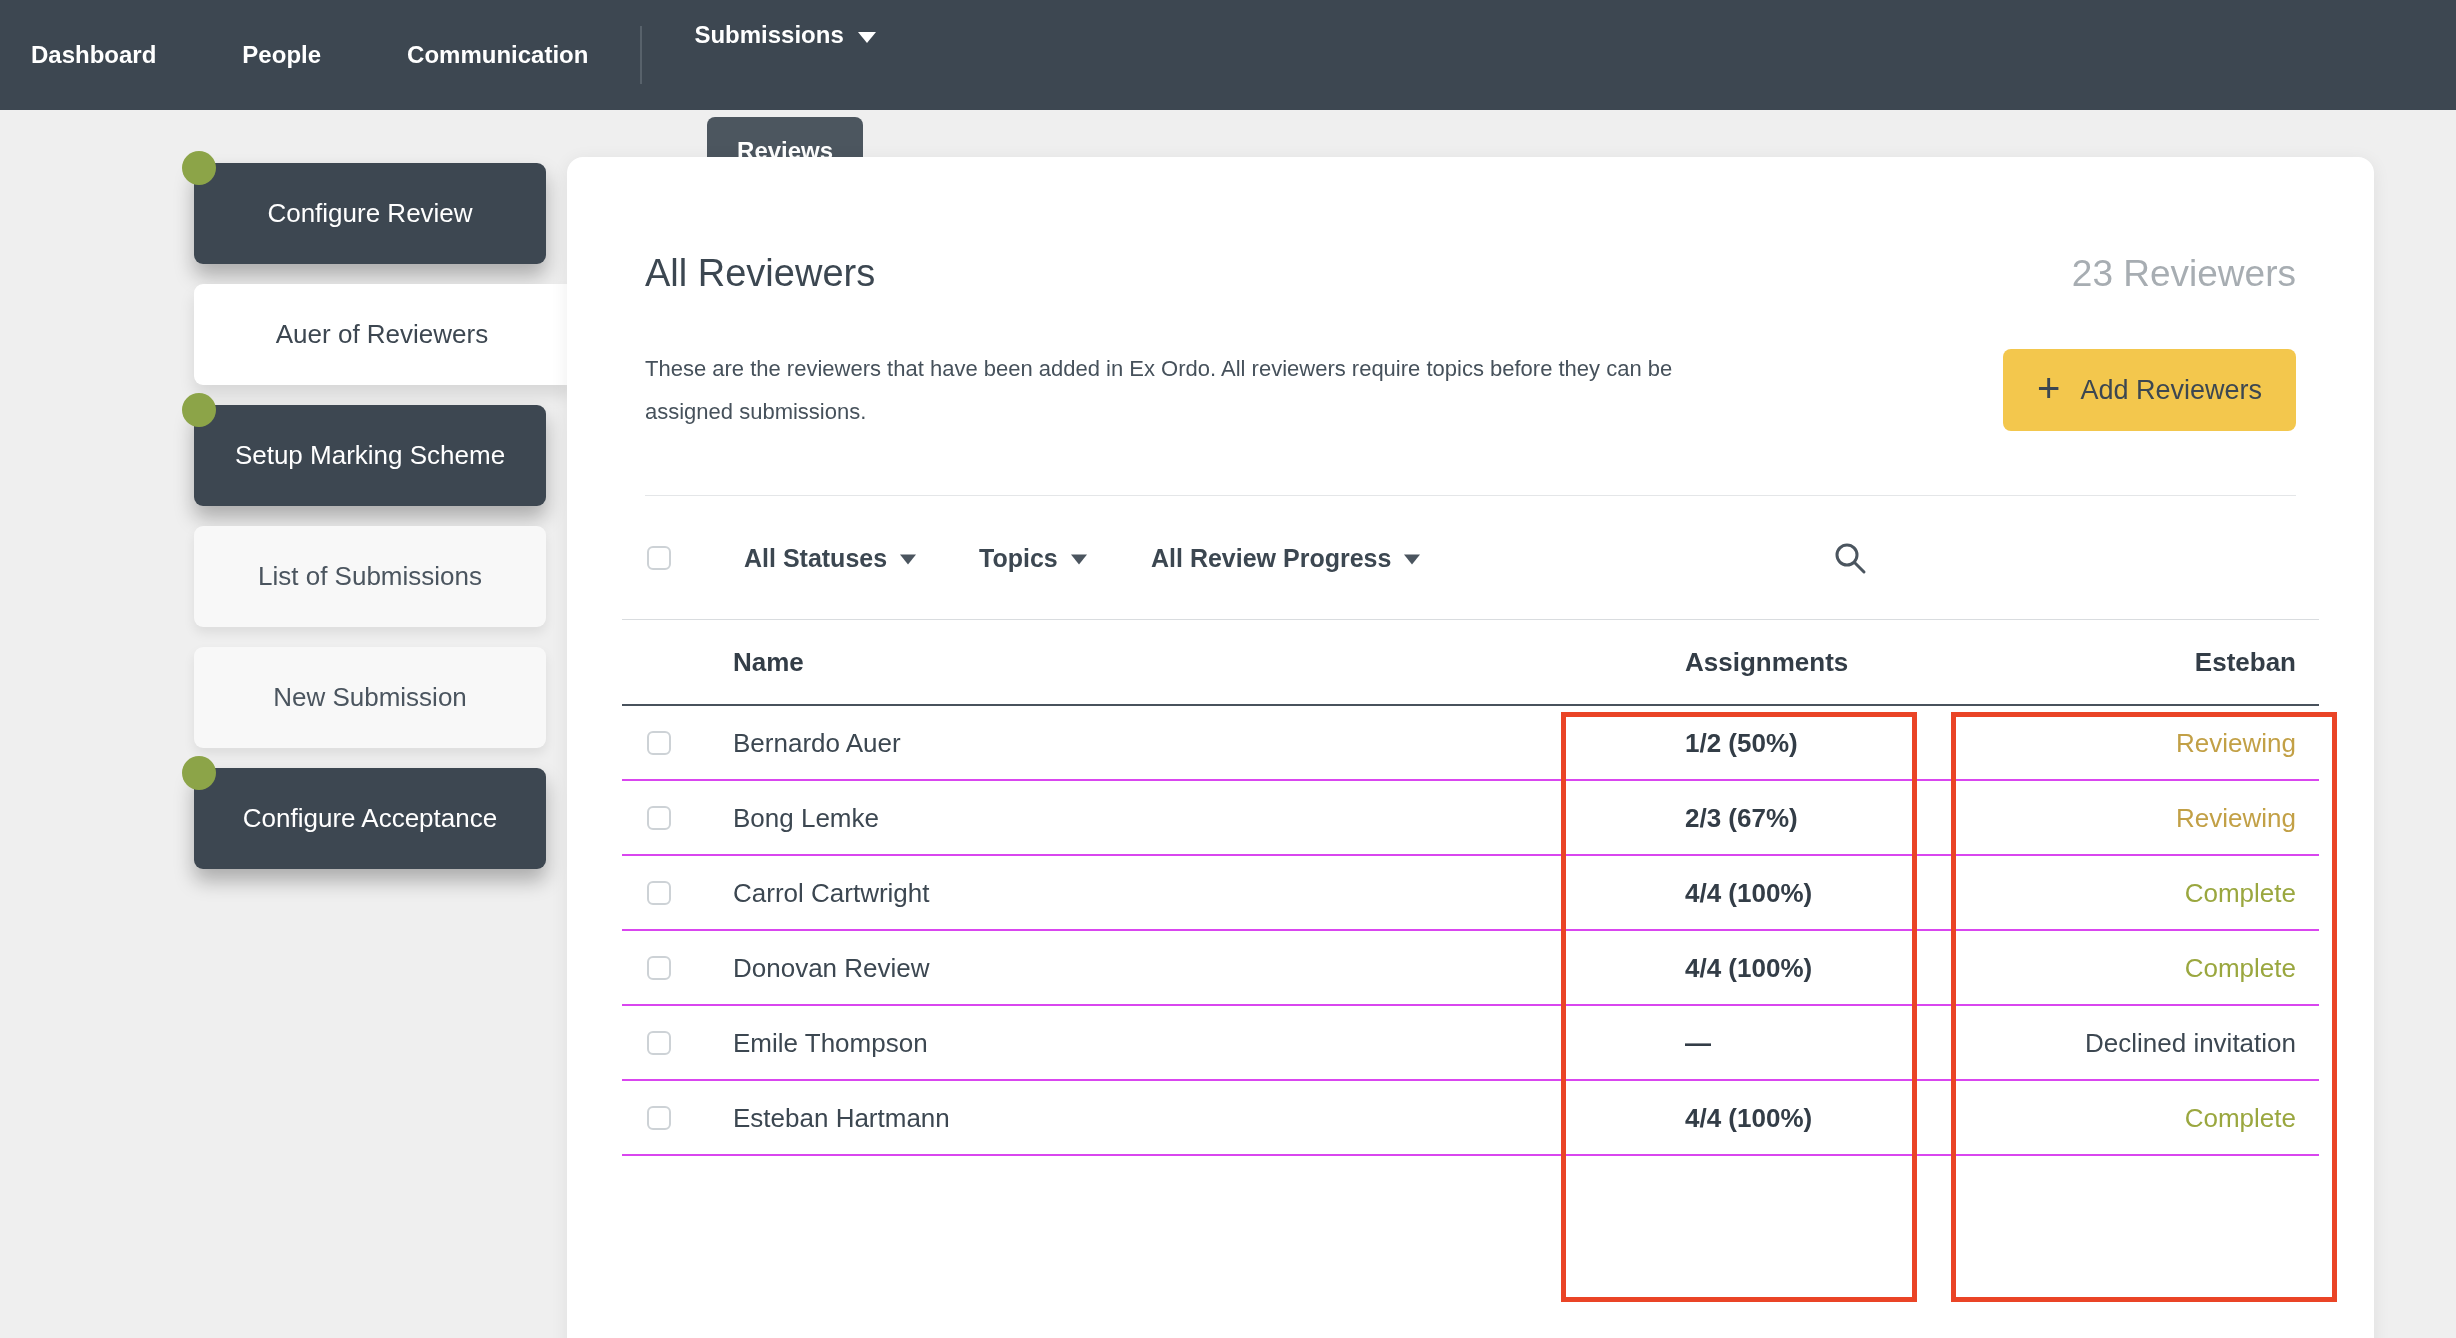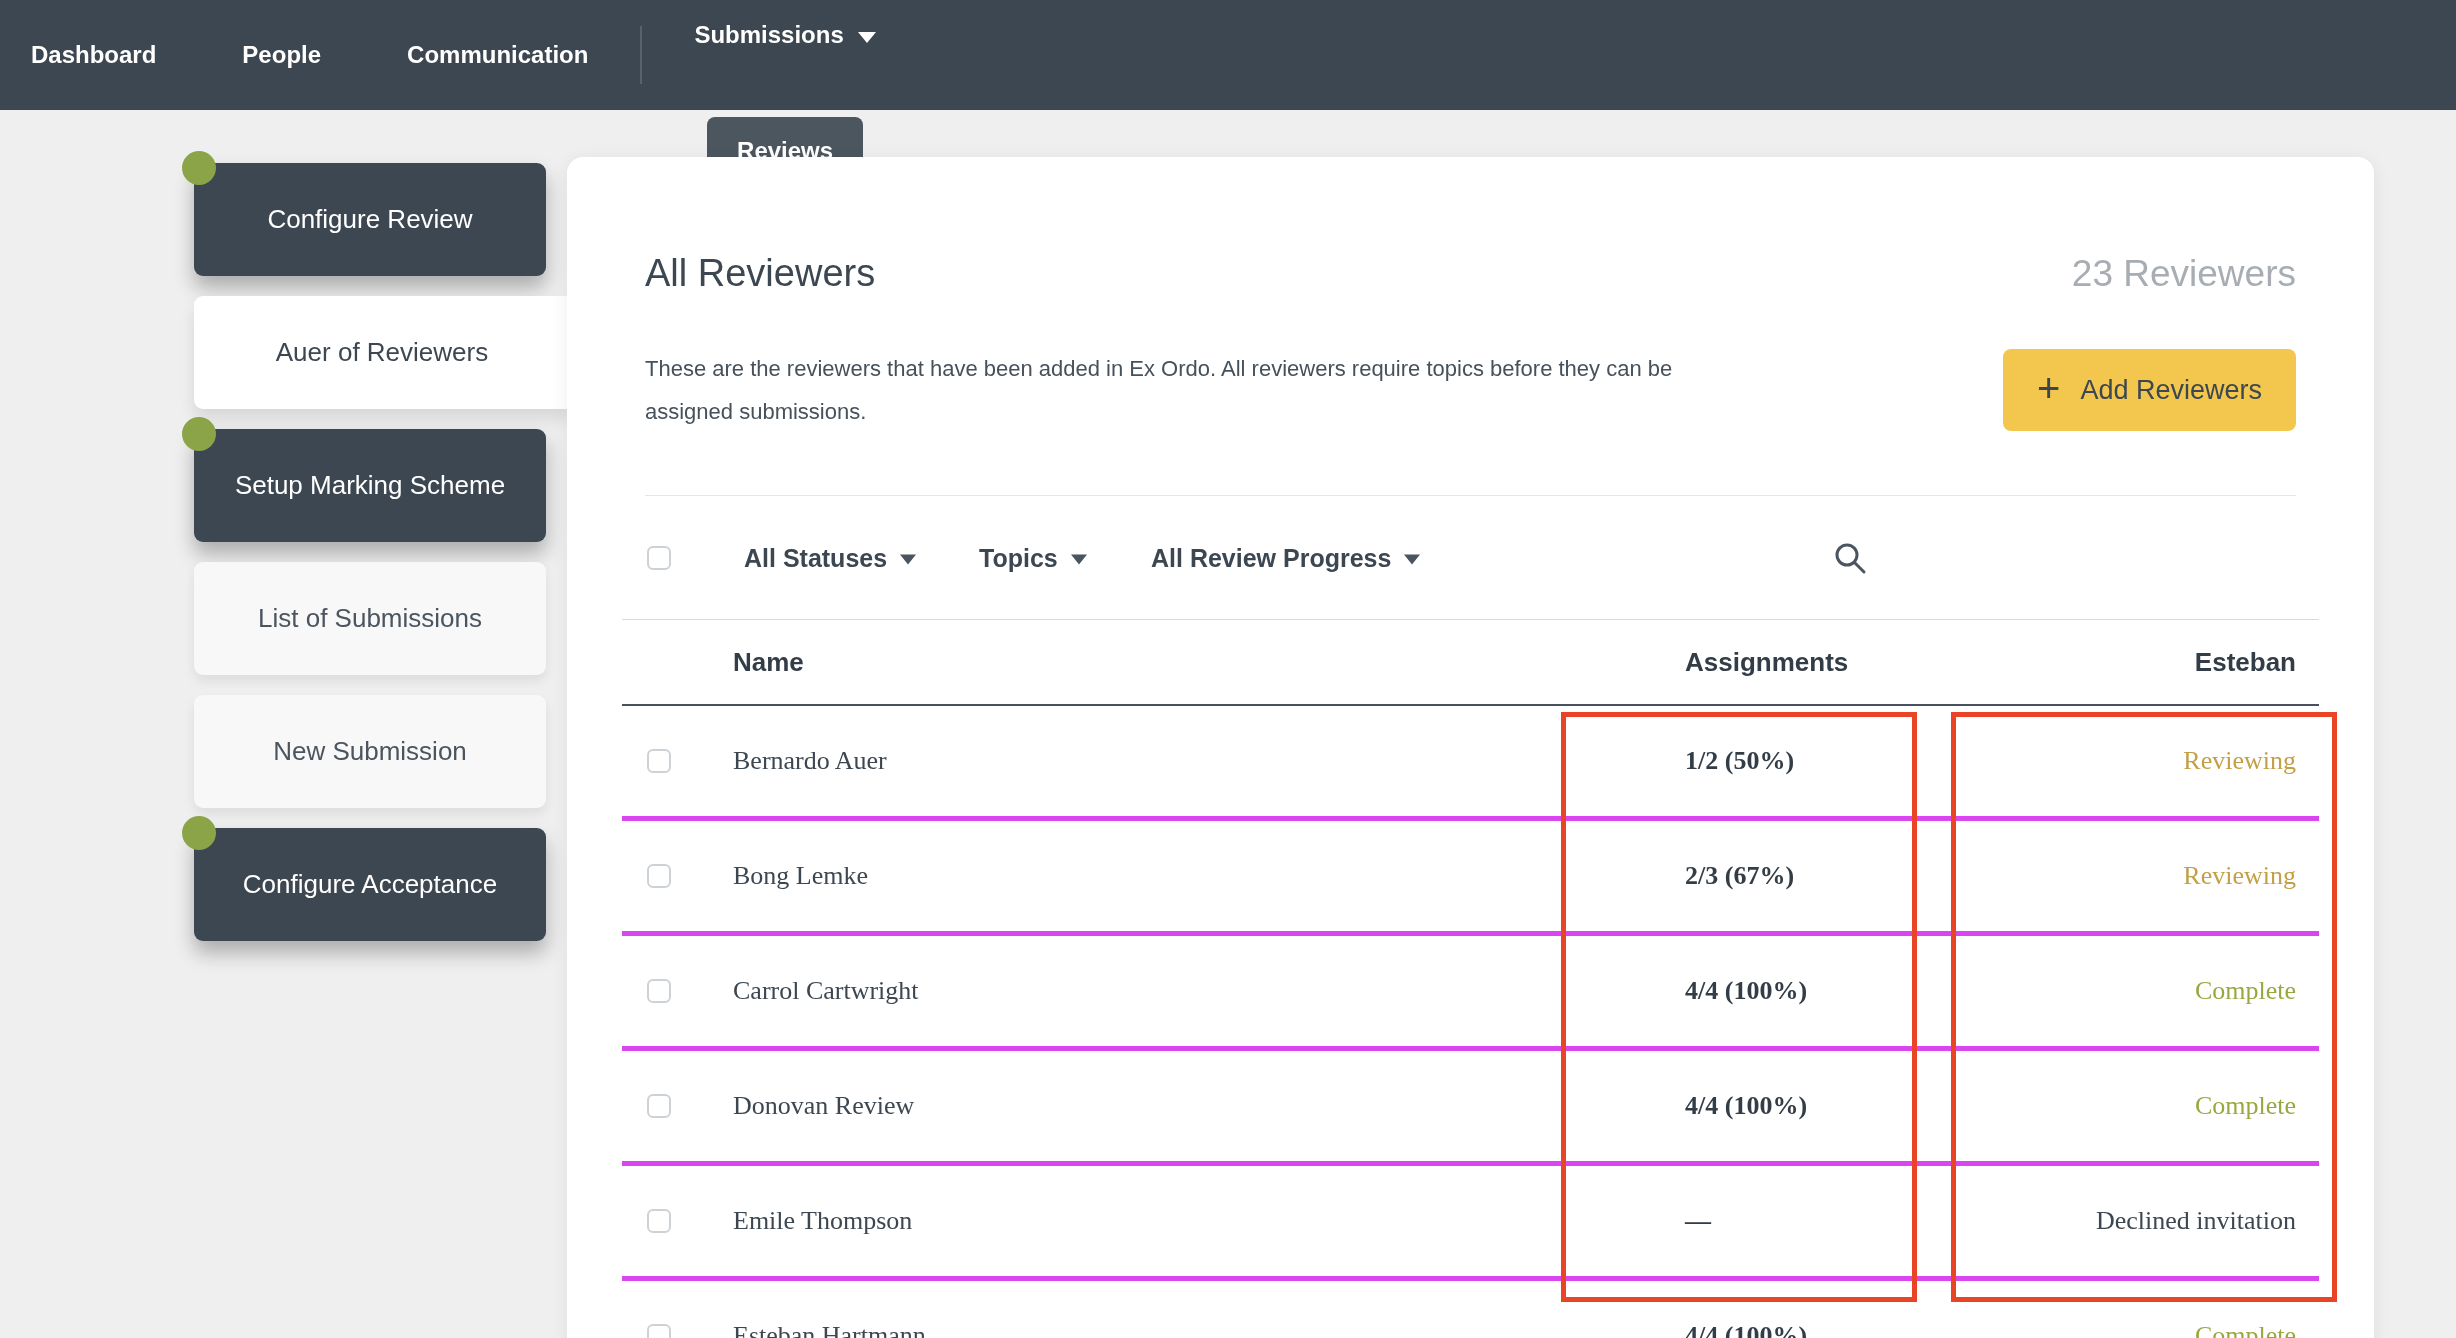--- a/index.html
+++ b/index.html
@@ -14,21 +14,21 @@
   .nav-left .nav-item { font-size:24px; font-weight:700; cursor:pointer; }
   .nav-divider { width:2px; height:58px; background:#58626b; margin:0 52px; }
   .nav-right { display:flex; align-items:center; gap:68px;flex-direction:column; }
   .nav-right .nav-item { font-size:24px; font-weight:600; cursor:pointer; display:flex; align-items:center; gap:14px; }
   .nav-pill { background:#4c565f; border-radius:8px; padding:20px 30px; }
   .tri-down { width:0; height:0; border-left:9px solid transparent; border-right:9px solid transparent;
               border-top:11px solid #fff; margin-top:4px; }
 
   
   .sidebar { position:absolute; left:194px; top:163px; width:376px; display:flex; flex-direction:column; gap:20px; }
-  .side-card { position:relative; width:352px; height:113px; border-radius:9px;
+  .side-card { position:relative; width:352px; height:101px; border-radius:9px;
                display:flex; align-items:center; justify-content:center; font-size:26px; cursor:pointer; }
   .side-card.dark { background:#3d4751; color:#fff; box-shadow:0 12px 20px rgba(0,0,0,0.28); }
   .side-card.light { background:#f8f8f8; color:#4b555f; box-shadow:0 6px 12px rgba(0,0,0,0.08); }
   .side-card.active { background:#ffffff; color:#3d4751; width:376px; border-radius:9px 0 0 9px;
                       box-shadow:0 10px 16px rgba(0,0,0,0.10); }
   .dot { position:absolute; top:-12px; left:-12px; width:34px; height:34px; border-radius:50%; background:#8ca448; }
 
   
   .main-card { position:absolute; left:567px; top:157px; width:1807px; height:1400px; background:#fff;
                border-radius:16px; box-shadow:0 3px 18px rgba(0,0,0,0.07); }
@@ -61,21 +61,21 @@
   .search-input { border:none; outline:none; font-size:25px; color:#3c4751; width:480px; background:transparent;
                   font-family:"Liberation Sans", sans-serif; }
   .search-input::placeholder { color:#b3b9be; }
 
   
   .thead { position:relative; height:86px; border-bottom:2px solid #48525c; }
   .th { position:absolute; top:50%; transform:translateY(-50%); font-size:26px; font-weight:700; color:#333d47; }
   .th-name { left:111px; }
   .th-assign { left:1063px; }
   .th-status { right:23px; }
-  .trow { position:relative; height:115px; border-bottom:5px solid #d946ef;font-family:Liberation Serif, serif; }
+  .trow { position:relative; height:75px; border-bottom:2px solid #d946ef; }
   .cb-cell { position:absolute; left:25px; top:50%; transform:translateY(-50%); }
   .td-name { position:absolute; left:111px; top:50%; transform:translateY(-50%); font-size:26px; color:#3c4751; }
   .td-assign { position:absolute; left:1063px; top:50%; transform:translateY(-50%); font-size:26px;
                font-weight:700; color:#333d47; }
   .td-status { position:absolute; right:23px; top:50%; transform:translateY(-50%); font-size:26px; color:#3c4751; }
   .st-reviewing { color:#c2a046; }
   .st-complete { color:#9aa73f; }
   .st-declined { color:#3c4751; }
 
   

